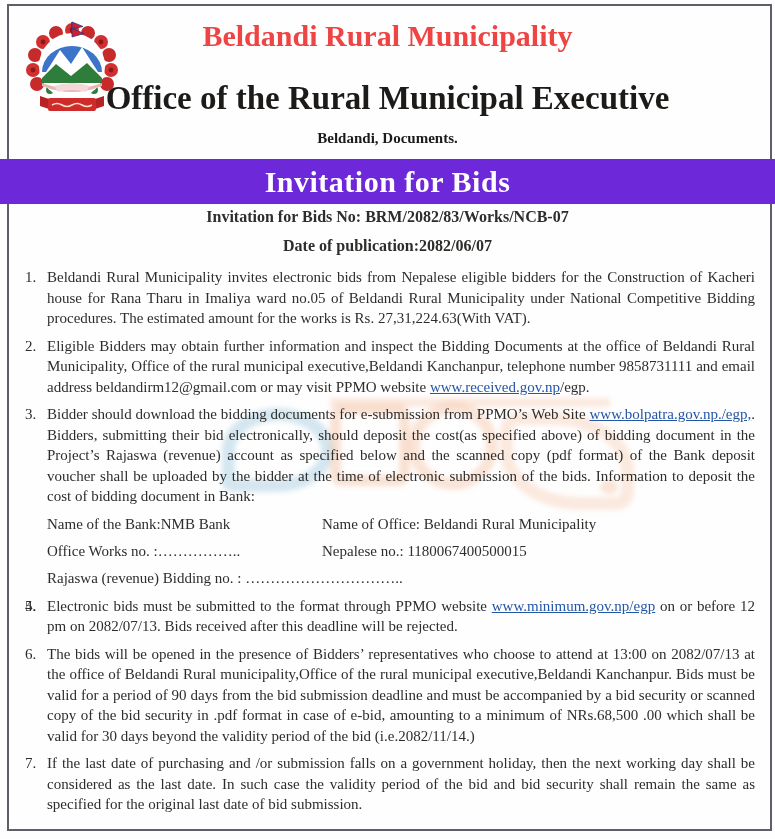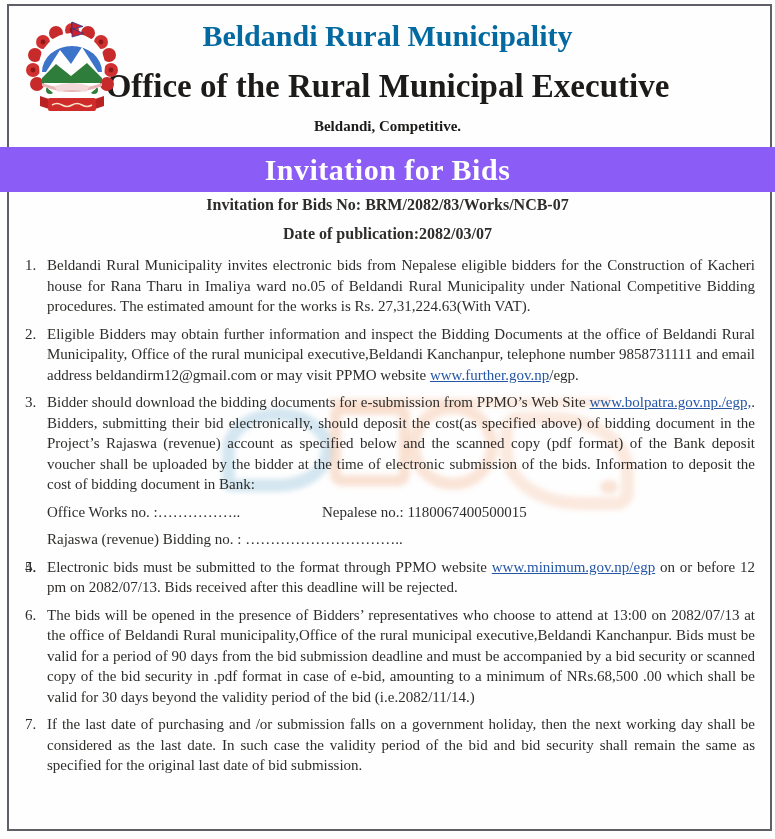--- a/index.html
+++ b/index.html
@@ -9,26 +9,26 @@
     font-family:"Liberation Serif","DejaVu Serif",serif;
   }
   .frame{
     position:absolute;left:7px;top:4px;width:765px;height:827px;
     box-sizing:border-box;border:2px solid #605e66;z-index:1;pointer-events:none;
   }
   .content{position:relative;z-index:2;}
   
   .header{text-align:center;padding-top:18px;}
   .emblem{position:absolute;left:26px;top:20px;width:92px;height:102px;}
-  .h-muni{font-size:30px;font-weight:bold;color:#0369a1;line-height:36px;margin:0;}
-  .h-office{font-size:33px;font-weight:bold;color:#1c1b19;line-height:40px;margin:12px 0 0;}
+  .h-muni{font-size:30px;font-weight:bold;color:#ef4444;line-height:36px;margin:0;}
+  .h-office{font-size:33px;font-weight:bold;color:#1c1b19;line-height:40px;margin:24px 0 0;}
   .h-addr{font-size:15px;font-weight:bold;color:#1c1b19;margin-top:11px;line-height:18px;}
   
   .banner{
-    margin-top:12px;width:775px;height:45px;background:#8b5cf6;
+    margin-top:12px;width:775px;height:45px;background:#6d28d9;
     text-align:center;line-height:45px;color:#fff;font-size:30px;font-weight:bold;
     letter-spacing:0.5px;
   }
   
   .meta{ text-align:center;margin-top:3px;}
   .meta-bidno{font-size:16px;font-weight:bold;line-height:20px;}
   .meta-date{font-size:16px;font-weight:bold;line-height:20px;margin-top:9px;}
   
   .list{margin:11px 20px 0 25px;}
   .item{position:relative;padding-left:22px;text-align:justify;
@@ -104,48 +104,52 @@
 
       <polygon points="14,76 26,80 26,90 14,86" fill="#b82222"></polygon>
       <polygon points="78,76 66,80 66,90 78,86" fill="#b82222"></polygon>
       <rect x="22" y="78" width="48" height="13" rx="2" fill="#cf2b2b"></rect>
       <path d="M26 85 q5 -3 10 0 q5 3 10 0 q5 -3 10 0 q5 3 10 0" stroke="#f6e2c8" stroke-width="1.6" fill="none"></path>
     </svg>
 
     <div class="header">
       <div class="h-muni">Beldandi Rural Municipality</div>
       <div class="h-office">Office of the Rural Municipal Executive</div>
-      <div class="h-addr">Beldandi, Competitive.</div>
+      <div class="h-addr">Beldandi, Documents.</div>
     </div>
 
     <div class="banner">Invitation for Bids</div>
 
     <div class="meta">
       <div class="meta-bidno">Invitation for Bids No: BRM/2082/83/Works/NCB-07</div>
-      <div class="meta-date">Date of publication:2082/03/07</div>
+      <div class="meta-date">Date of publication:2082/06/07</div>
     </div>
 
     <div class="list">
 
       <div class="item">
         <span class="num">1.</span>
         <span>Beldandi Rural Municipality  invites electronic bids from Nepalese eligible bidders for the Construction of Kacheri house for Rana Tharu in Imaliya ward no.05 of Beldandi Rural Municipality under National Competitive Bidding procedures. The estimated amount for the works is Rs. 27,31,224.63(With VAT).</span>
       </div>
 
       <div class="item">
         <span class="num">2.</span>
-        <span>Eligible Bidders may obtain further information and inspect the Bidding Documents at the office of Beldandi Rural Municipality, Office of the rural municipal executive,Beldandi Kanchanpur, telephone number 9858731111 and email address beldandirm12@gmail.com or may visit PPMO website </span><span class="doc-link">www.further.gov.np</span><span>/egp.</span>
+        <span>Eligible Bidders may obtain further information and inspect the Bidding Documents at the office of Beldandi Rural Municipality, Office of the rural municipal executive,Beldandi Kanchanpur, telephone number 9858731111 and email address beldandirm12@gmail.com or may visit PPMO website </span><span class="doc-link">www.received.gov.np</span><span>/egp.</span>
       </div>
 
       <div class="item">
         <span class="num">3.</span>
         <span>Bidder should download the bidding documents for e-submission from PPMO’s Web Site  </span><span class="doc-link">www.bolpatra.gov.np./egp,</span><span>. Bidders, submitting their bid electronically, should deposit the cost(as specified above) of bidding document in the Project’s Rajaswa (revenue) account as specified below and the scanned copy (pdf format) of the Bank deposit voucher shall be uploaded by the bidder at the time of electronic submission of the bids. Information to deposit the cost of bidding document in Bank:</span>
       </div>
 
       <div class="bank">
+        <div class="bank-row">
+          <span>Name of the Bank:NMB Bank</span>
+          <span>Name of Office: Beldandi Rural Municipality</span>
+        </div>
         <div class="bank-row">
           <span>Office Works no. :……………..</span>
           <span>Nepalese no.: 1180067400500015</span>
         </div>
         <div class="bank-row">
           <span class="full">Rajaswa (revenue) Bidding no. : …………………………..</span>
         </div>
       </div>
 
       <div class="item">

